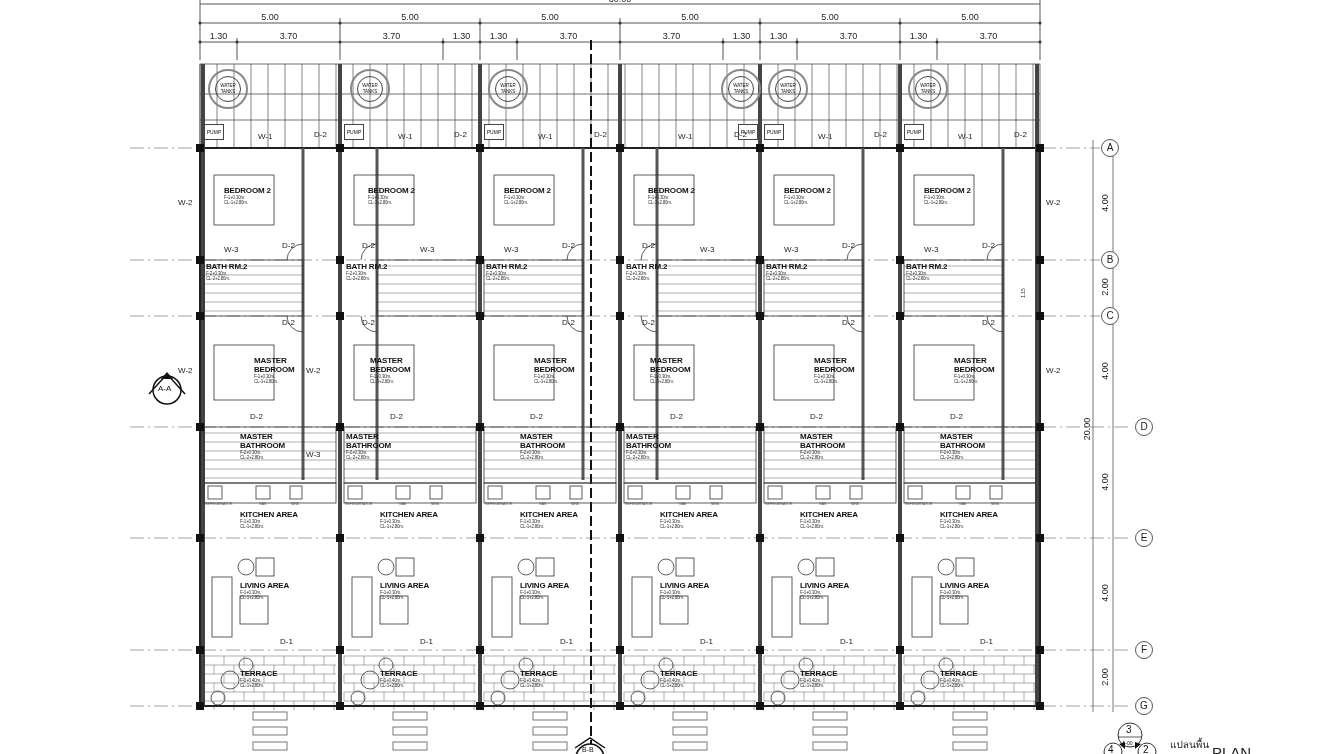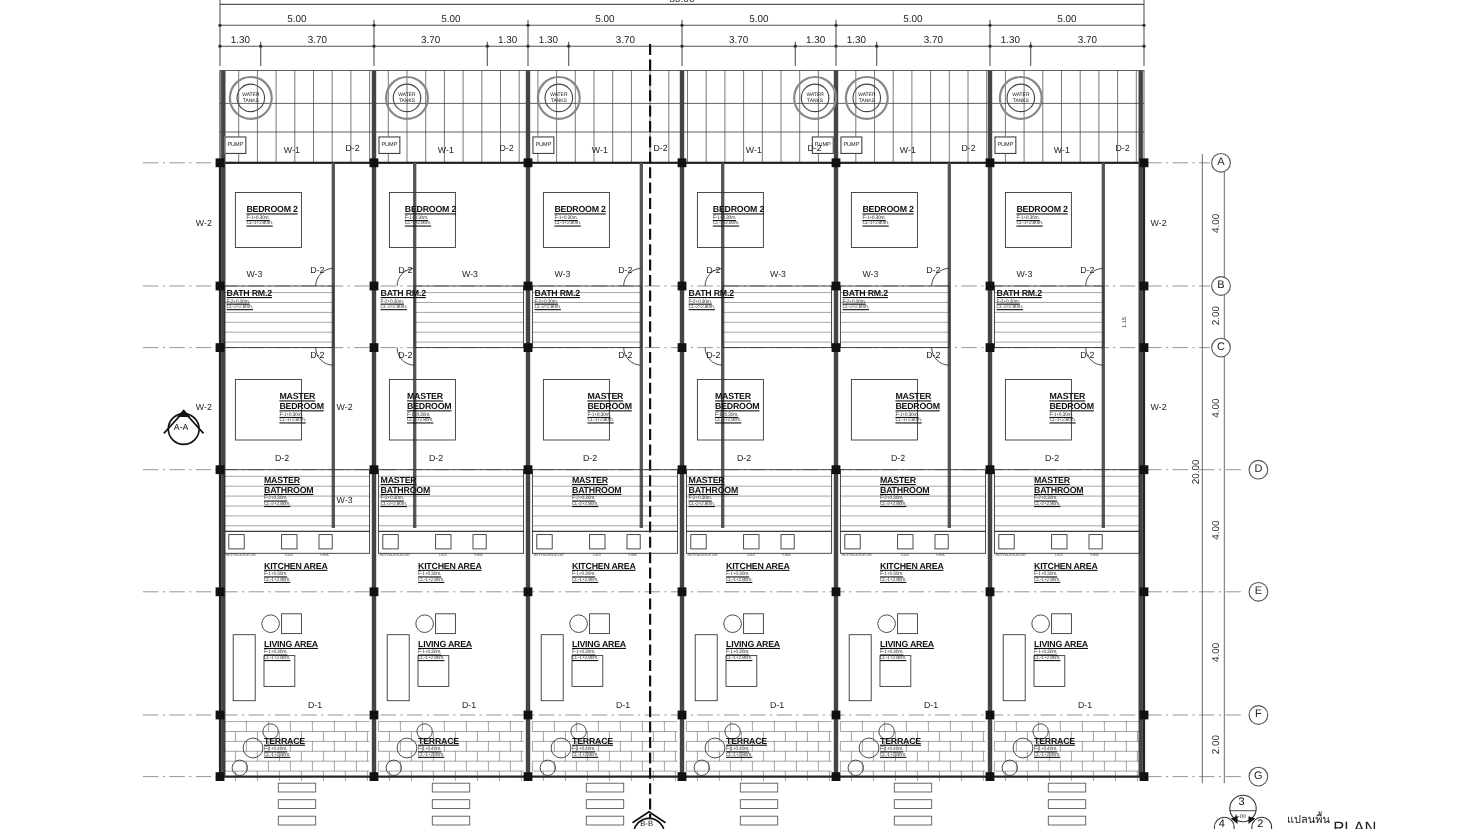--- a/index.html
+++ b/index.html
@@ -1,21 +1,21 @@
 <!DOCTYPE html>
 <html><head>
 <meta charset="utf-8">
 <style>
   html,body{margin:0;padding:0;background:#ffffff;}
   body{width:1342px;height:754px;overflow:hidden;position:relative;font-family:"Liberation Sans",sans-serif;color:#111;}
   #canvas{position:absolute;left:0;top:0;width:1342px;height:754px;}
   .abs{position:absolute;}
   .dim{position:absolute;font-size:9px;color:#222;text-align:center;transform:translateX(-50%);white-space:nowrap;}
   .vdim{position:absolute;font-size:9px;color:#222;transform:rotate(-90deg);transform-origin:center;white-space:nowrap;}
-  .room{position:absolute;font-size:8px;font-weight:bold;text-decoration:underline;letter-spacing:-0.2px;white-space:nowrap;line-height:9px;}
+  .room{position:absolute;font-size:8px;font-weight:bold;letter-spacing:-0.2px;white-space:nowrap;line-height:9px;}
   .room .lvl{display:block;font-size:4.5px;font-weight:normal;text-decoration:none;line-height:5px;color:#333;}
   .tag{position:absolute;font-size:8px;color:#222;white-space:nowrap;}
   .grid-bubble{position:absolute;width:16px;height:16px;border:1px solid #555;border-radius:50%;font-size:10px;line-height:16px;text-align:center;background:#fff;color:#222;}
   .tank{position:absolute;width:36px;height:36px;border:2px solid #888;border-radius:50%;}
   .tank .inner{position:absolute;left:5px;top:5px;width:24px;height:24px;border:1px solid #444;border-radius:50%;font-size:4.5px;text-align:center;line-height:6px;display:flex;align-items:center;justify-content:center;}
   .pump{position:absolute;width:18px;height:14px;border:1px solid #444;font-size:5px;line-height:14px;text-align:center;background:#fff;}
   .title-plan{position:absolute;font-size:15px;color:#222;}
   .thai{position:absolute;font-size:10px;color:#222;}
   .appl{position:absolute;font-size:3.5px;color:#444;white-space:nowrap;}
 </style>

